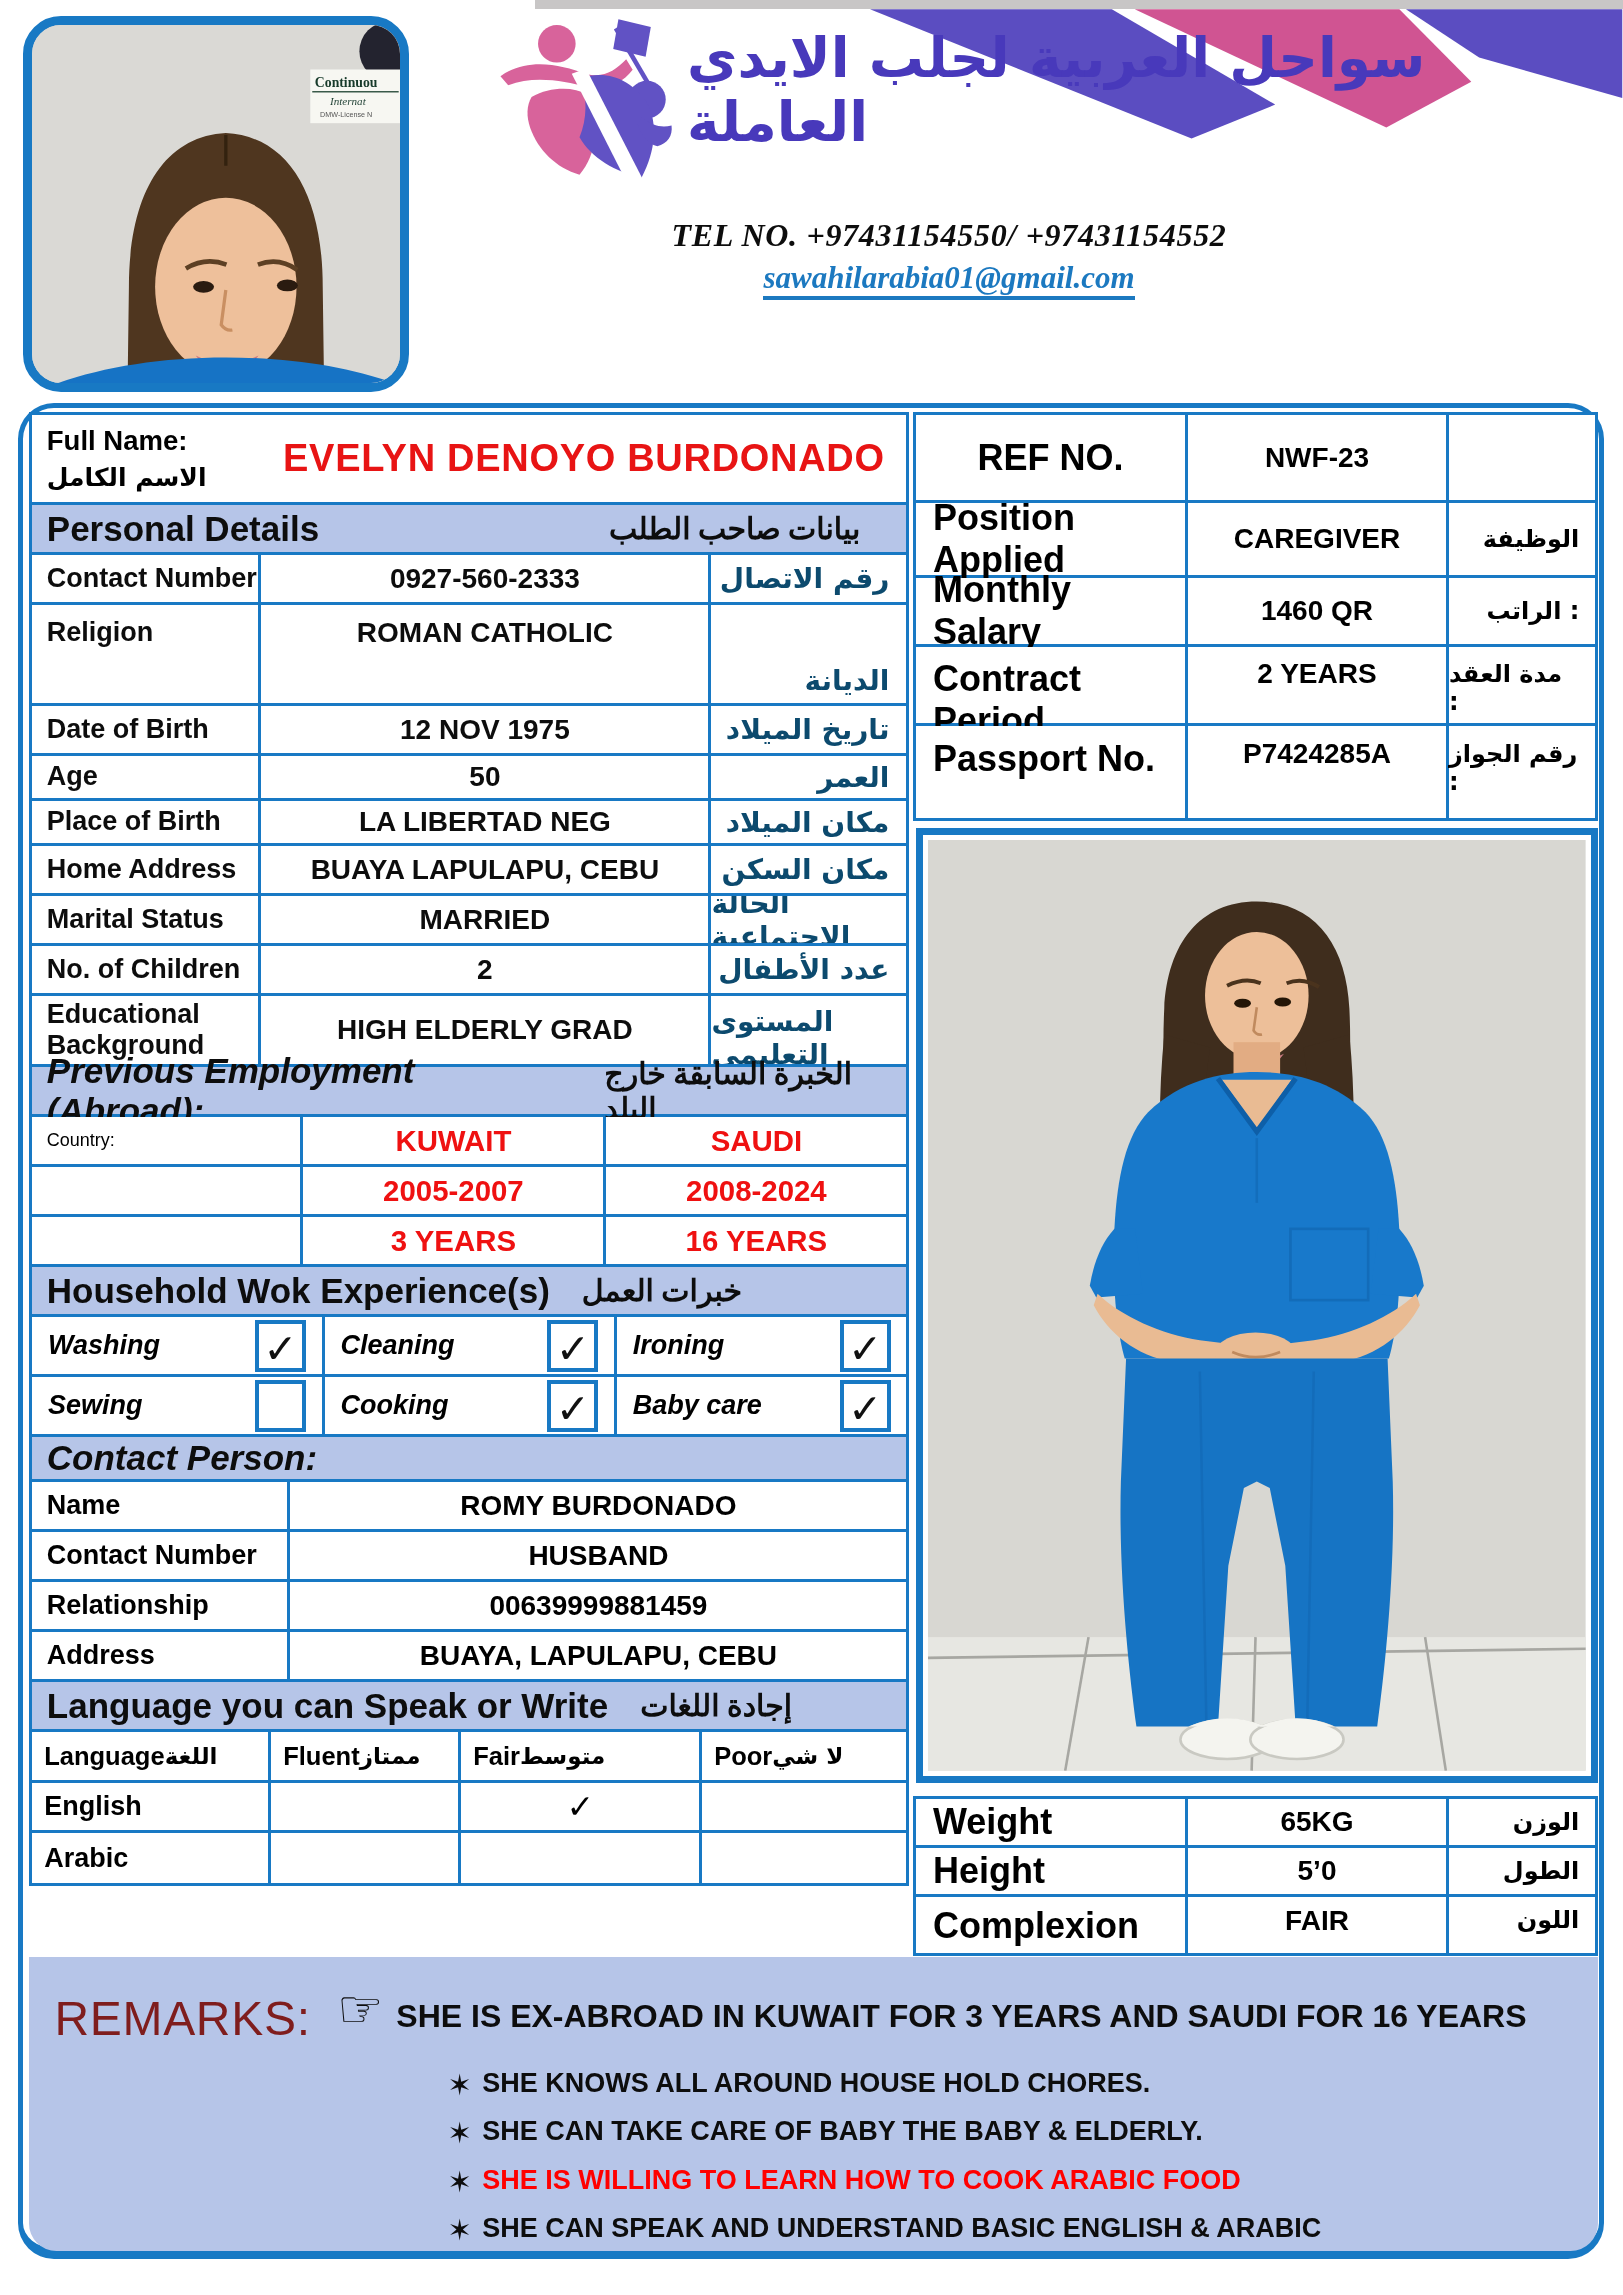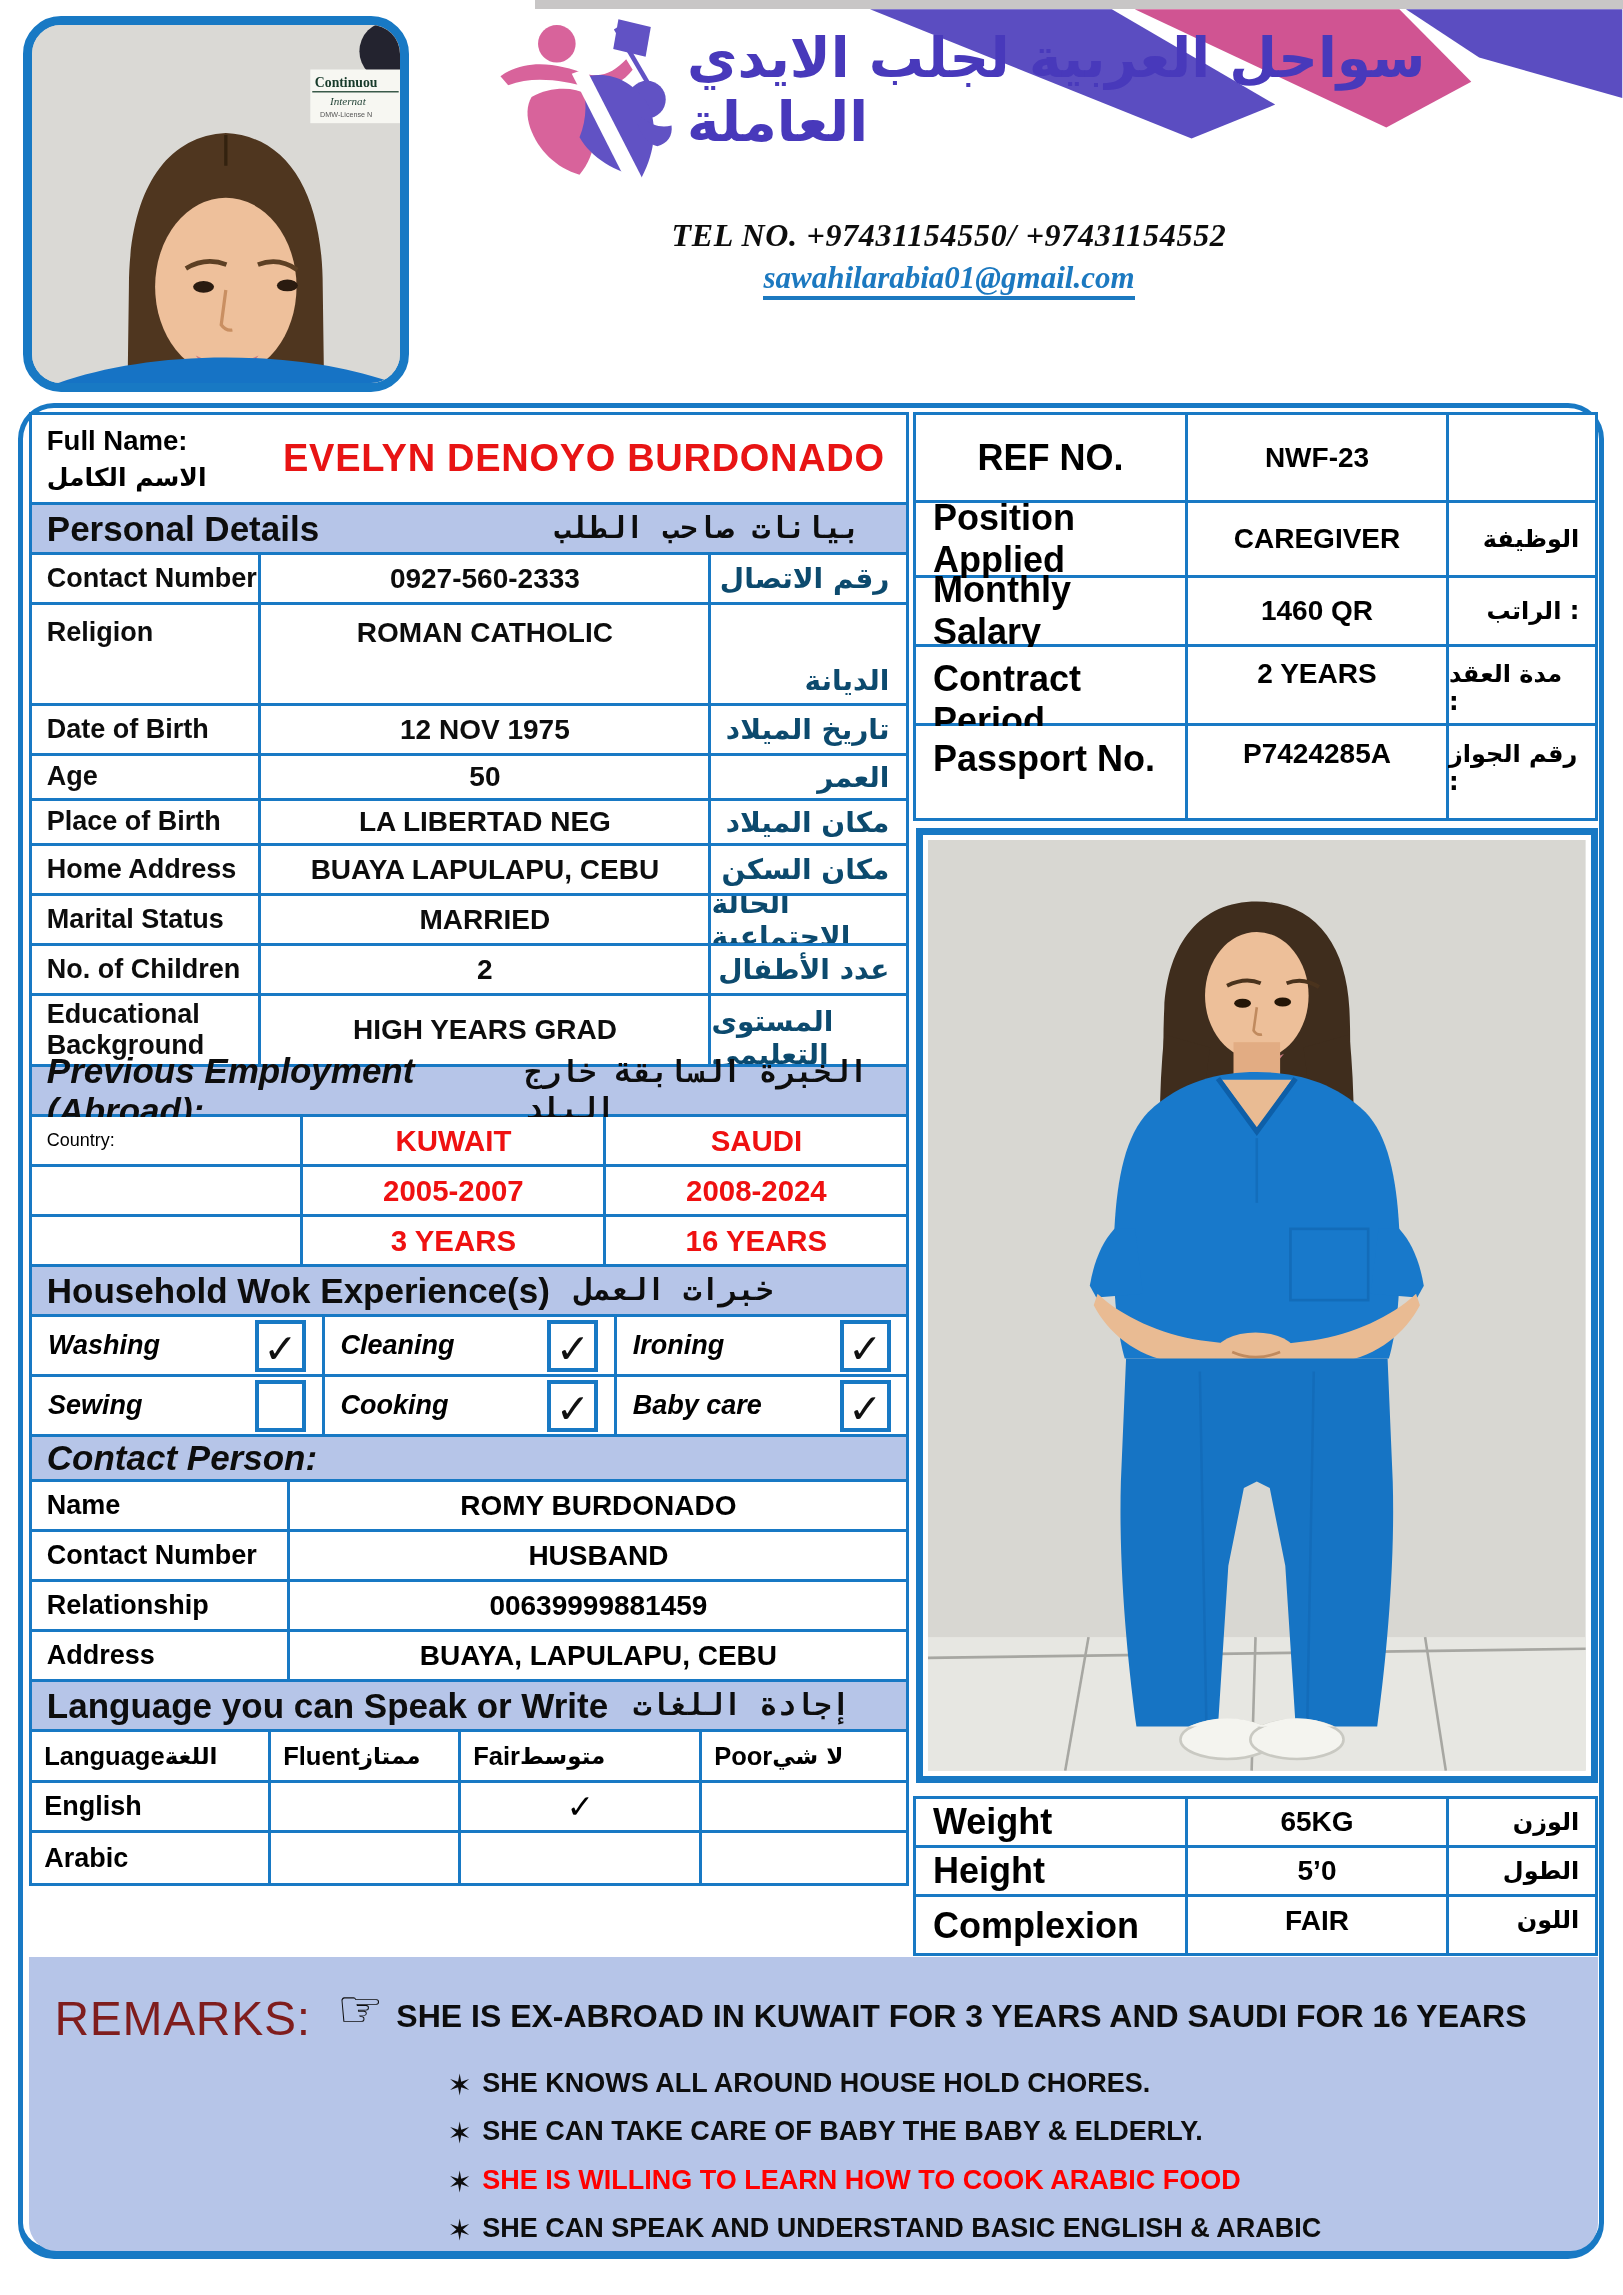--- a/index.html
+++ b/index.html
@@ -36,21 +36,21 @@
   .arc{width:195px;justify-content:flex-end;padding-right:17px;font-family:"DejaVu Sans",sans-serif;font-weight:bold;font-size:28px;color:#0c4a6e}
   .arc.bot{align-items:flex-end;padding-bottom:6.5px}
 
   
   .fn-label{width:229px;padding-left:14.4px;display:flex;flex-direction:column;justify-content:center;gap:6.5px;font-weight:bold;font-size:27.5px}
   .fn-label .arx{font-family:"DejaVu Sans",sans-serif;font-size:25px}
   .fn-value{flex:1;display:flex;align-items:center;justify-content:center;color:#e81414;font-size:38px;font-weight:bold;letter-spacing:0.7px}
 
   
   .band{background:var(--band);align-items:center;padding-left:14.4px;font-weight:bold;font-size:35px;display:flex;color:#0d0d0d}
-  .band .band-ar{font-family:Liberation Mono, monospace;font-size:30px;margin-left:25px;font-weight:bold}
+  .band .band-ar{font-family:Liberation Serif, serif;font-size:30px;margin-left:32px;font-weight:bold}
   .band.spread{justify-content:space-between;padding-right:46px}
   .band.ital .band-en{font-style:italic}
 
   
   .pe-lbl{width:271px;border-right:3.3px solid var(--blue);padding-left:14.4px;font-weight:normal;font-size:18px}
   .pe-val{flex:1;border-right:3.3px solid var(--blue);justify-content:center;font-weight:bold;font-size:29.4px;color:var(--red)}
   .pe-val:last-child{border-right:none}
 
   
   .chk-cell{flex:1;border-right:3.3px solid var(--blue);display:flex;align-items:center;padding:0 15.7px;gap:7.9px}
@@ -207,21 +207,21 @@
     </div>
 
     <div class="lrow" style="height:50px">
       <div class="cell lbl">No. of Children</div>
       <div class="cell val">2</div>
       <div class="cell arc">عدد الأطفال</div>
     </div>
 
     <div class="lrow" style="height:71px">
       <div class="cell lbl">Educational Background</div>
-      <div class="cell val">HIGH YEARS GRAD</div>
+      <div class="cell val">HIGH ELDERLY GRAD</div>
       <div class="cell arc" style="align-items:flex-start;padding-top:9.2px">المستوى التعليمي</div>
     </div>
 
     <div class="lrow band ital" style="height:50px">
       <span class="band-en">Previous Employment (Abroad):</span>
       <span class="band-ar">الخبرة السابقة خارج البلد</span>
     </div>
 
     <div class="lrow" style="height:50px">
       <div class="cell pe-lbl">Country:</div>

